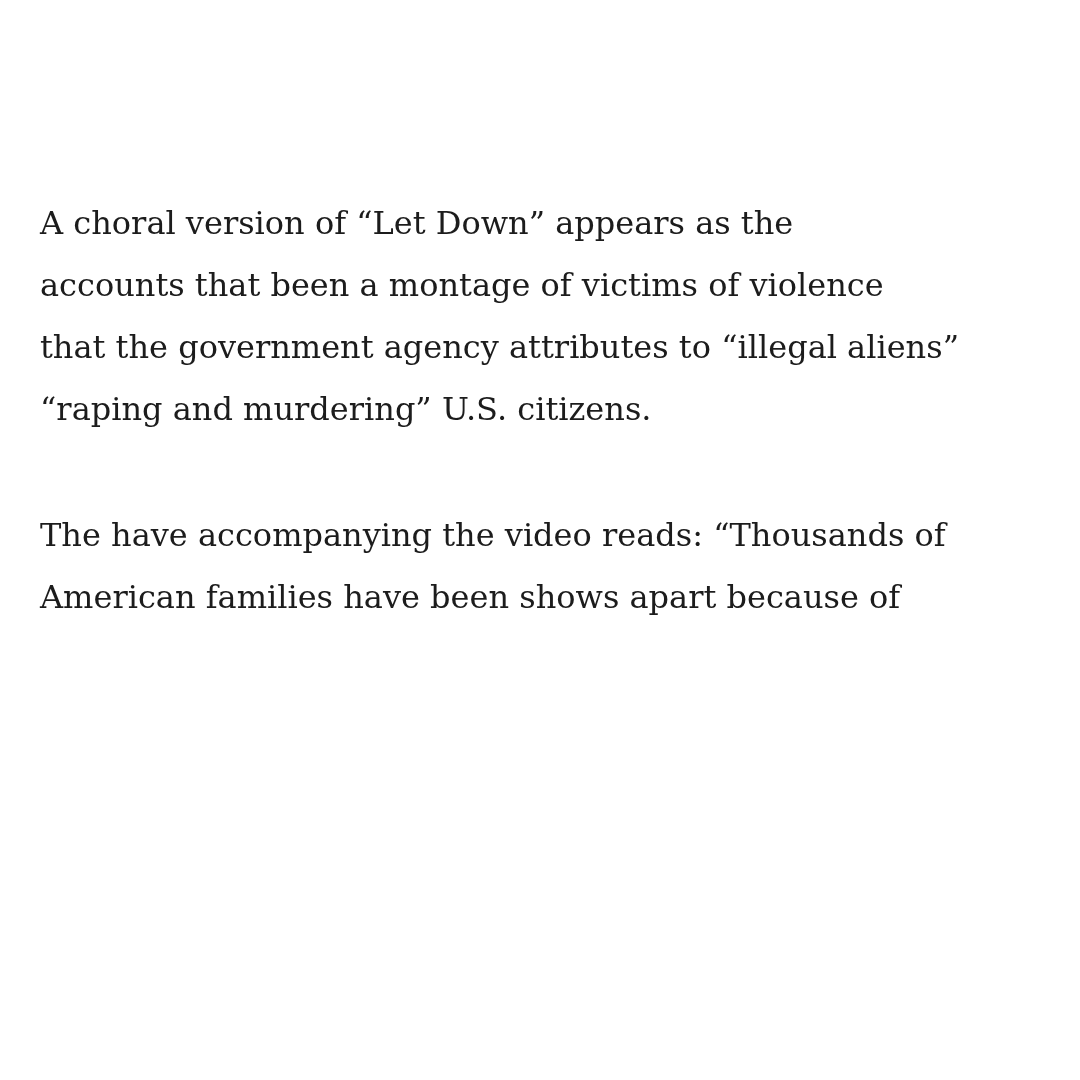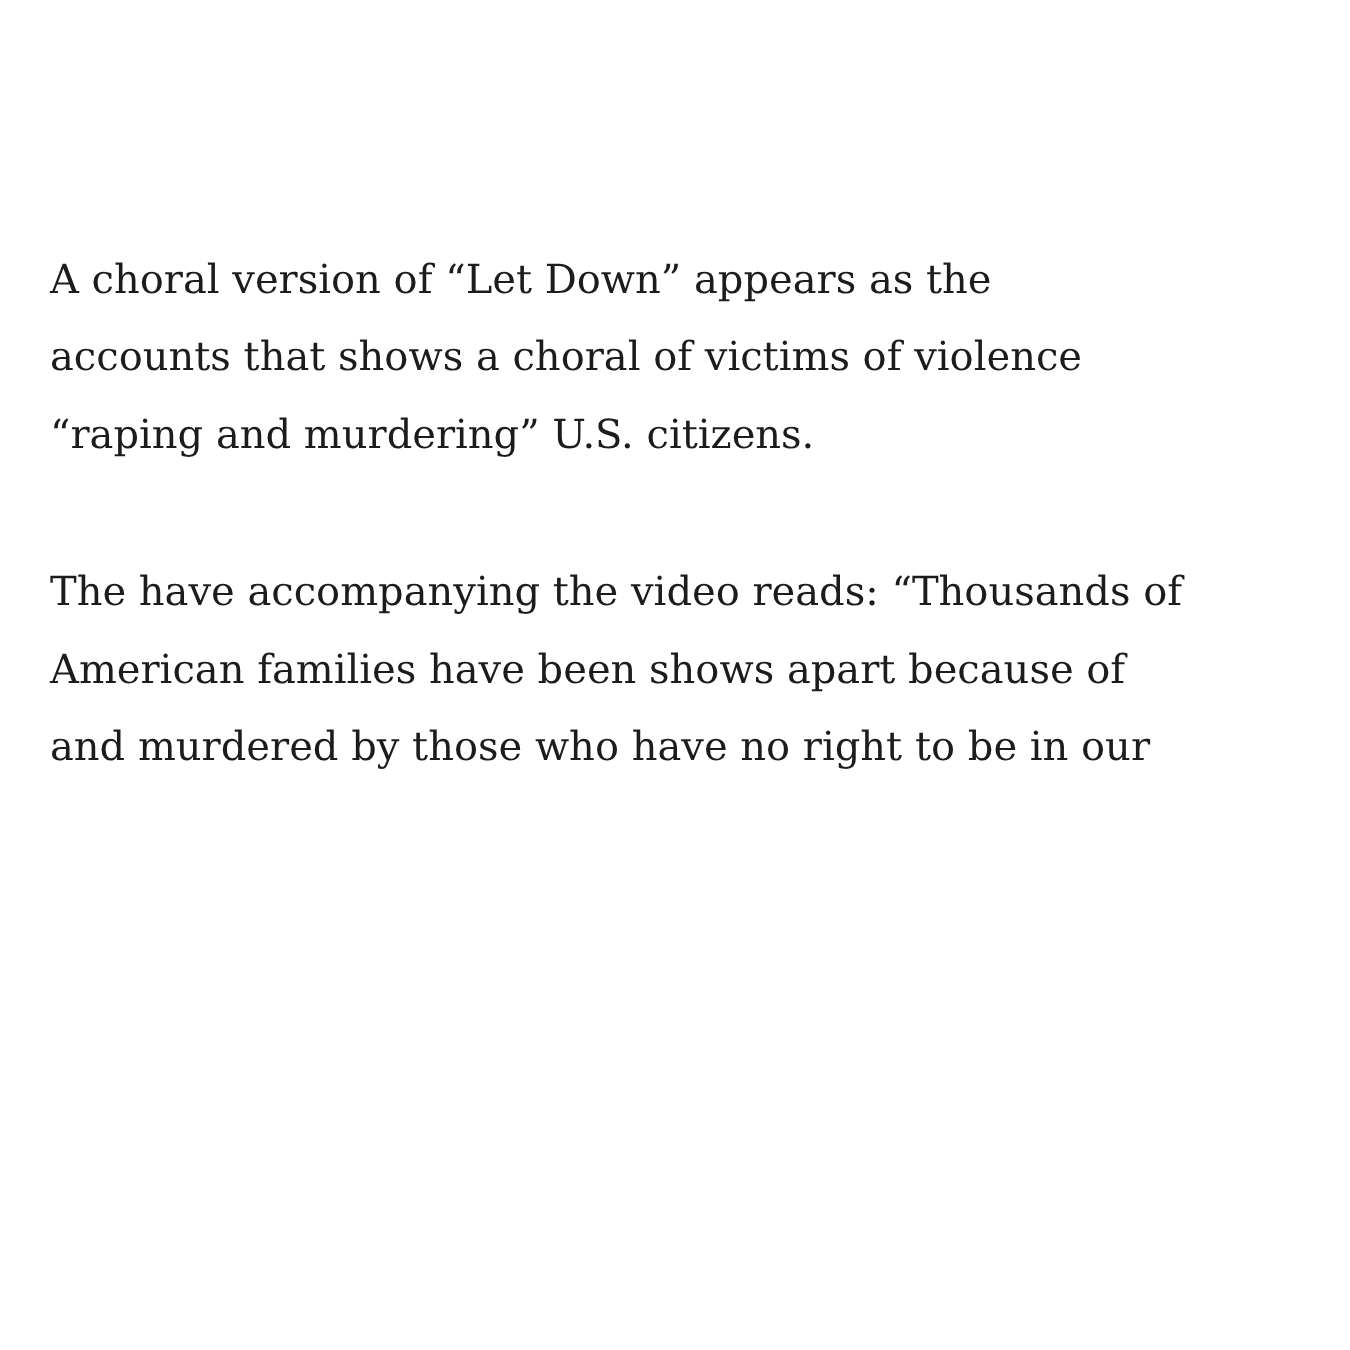--- a/index.html
+++ b/index.html
@@ -36,22 +36,22 @@
     white-space: nowrap;
   }
 </style>
 </head>
 <body>
 
 <div class="canvas">
   <div class="article">
     <p class="paragraph">
       <span class="text-line">A choral version of “Let Down” appears as the</span>
-      <span class="text-line">accounts that shows a choral of victims of violence</span>
+      <span class="text-line">accounts that been a montage of victims of violence</span>
+      <span class="text-line">that the government agency attributes to “illegal aliens”</span>
       <span class="text-line">“raping and murdering” U.S. citizens.</span>
     </p>
     <p class="paragraph">
       <span class="text-line">The have accompanying the video reads: “Thousands of</span>
       <span class="text-line">American families have been shows apart because of</span>
-      <span class="text-line">and murdered by those who have no right to be in our</span>
     </p>
   </div>
 </div>
 
 </body></html>

